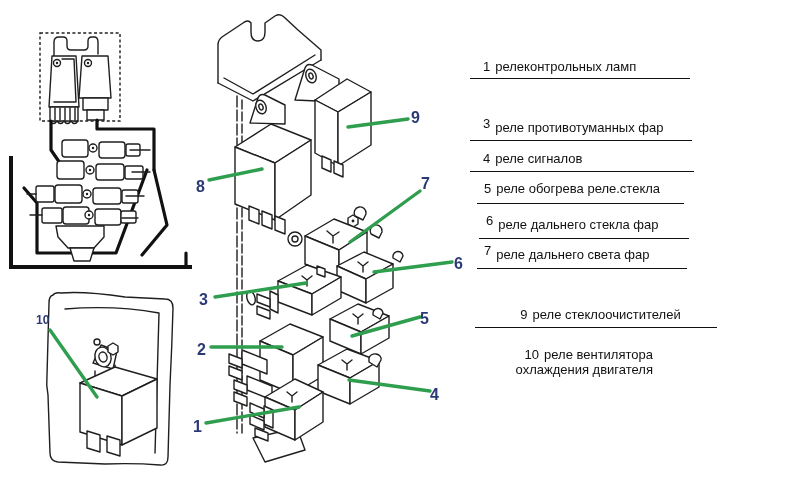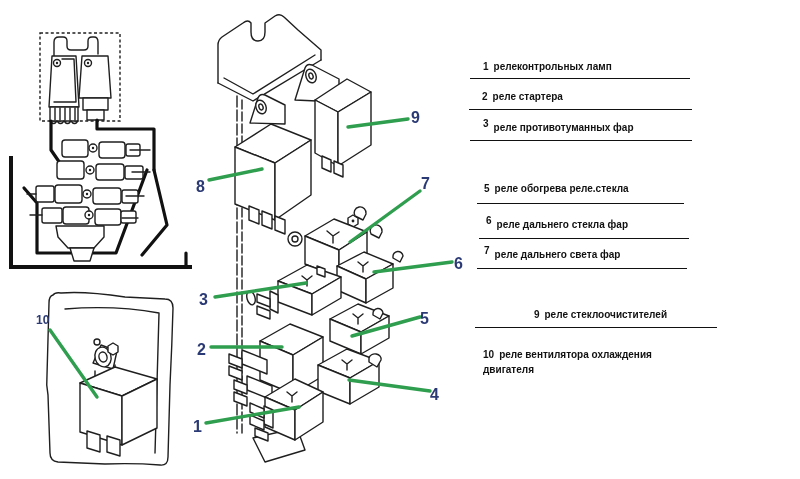--- a/index.html
+++ b/index.html
@@ -9,34 +9,34 @@
   .ink{stroke:#1f1f1f;fill:none;stroke-width:1.4;stroke-linejoin:round;stroke-linecap:round;}
   .thick{stroke:#111;fill:none;stroke-width:4;stroke-linejoin:miter;stroke-linecap:square;}
   .thick2{stroke:#111;fill:none;stroke-width:3.2;stroke-linejoin:round;stroke-linecap:round;}
   .wfill{fill:#ffffff;stroke:#1f1f1f;stroke-width:1.4;stroke-linejoin:round;}
   .overlay{pointer-events:none;}
   .leader{stroke:var(--green,#2f9e4e);stroke-width:3.4;stroke-linecap:round;}
   .callout{position:absolute;font-weight:bold;font-size:16px;line-height:1;
            color:var(--navy,#2b3a75);letter-spacing:0;}
   .callout.small{font-size:12px;}
   .legend{position:absolute;left:462px;top:48px;width:335px;height:340px;color:#111;}
-  .lrow{position:absolute;font-weight:bold;font-size:10px;line-height:15px;
+  .lrow{position:absolute;font-weight:normal;font-size:13px;line-height:15px;
         padding-top:3px;white-space:nowrap;border-bottom:1.6px solid #111;}
   .lnum{display:inline-block;margin-right:5px;}
   .sup .lnum{position:relative;top:-4px;}
   .r1{left:8px;top:8px;width:207px;height:19px;padding-left:13px;}
   .r2{left:7px;top:38px;width:210px;height:20px;padding-left:13px;}
   .r3{left:8px;top:69px;width:209px;height:20px;padding-left:13px;}
   .r4{left:8px;top:100px;width:211px;height:20px;padding-left:13px;}
   .r5{left:15px;top:130px;width:200px;height:22px;padding-left:7px;}
   .r6{left:17px;top:166px;width:203px;height:21px;padding-left:7px;}
   .r7{left:15px;top:196px;width:203px;height:21px;padding-left:7px;}
   .r8{left:15px;top:226px;width:250px;height:19px;padding-left:7px;}
   .r9{left:13px;top:256px;width:233px;height:20px;padding-left:9px;text-align:center;}
-  .r10{left:21px;top:296px;width:170px;border-bottom:none;white-space:normal;}
+  .r10{left:21px;top:296px;width:170px;border-bottom:none;white-space:normal;text-align:right;}
 </style>
 </head>
 <body>
 
 <div class="stage">
 
   <svg style="left:0;top:10px" width="200" height="275" viewBox="0 0 200 275">
 
     <rect x="40" y="23" width="80" height="88" fill="none" stroke="#1f1f1f" stroke-width="1.4" stroke-dasharray="3 2.4"></rect>
 
@@ -279,26 +279,26 @@
   <div class="callout" style="left:454px;top:256px">6</div>
   <div class="callout" style="left:421px;top:176px">7</div>
   <div class="callout" style="left:196px;top:179px">8</div>
   <div class="callout" style="left:411px;top:110px">9</div>
   <div class="callout small" style="left:36px;top:314px">10</div>
 
   <div class="legend">
     <div class="lrow r1">
       <span class="lnum">1</span><span>релеконтрольных ламп</span>
     </div>
-    <div class="lrow r2">
-      <span class="lnum">2</span><span>реле стартера</span>
-    </div>
     <div class="lrow r3 sup">
       <span class="lnum">3</span><span>реле противотуманных фар</span>
     </div>
+    <div class="lrow r4">
+      <span class="lnum">4</span><span>реле сигналов</span>
+    </div>
     <div class="lrow r5">
       <span class="lnum">5</span><span>реле обогрева реле.стекла</span>
     </div>
     <div class="lrow r6 sup">
       <span class="lnum">6</span><span>реле дальнего стекла фар</span>
     </div>
     <div class="lrow r7 sup">
       <span class="lnum">7</span><span>реле дальнего света фар</span>
     </div>
     <div class="lrow r9">

